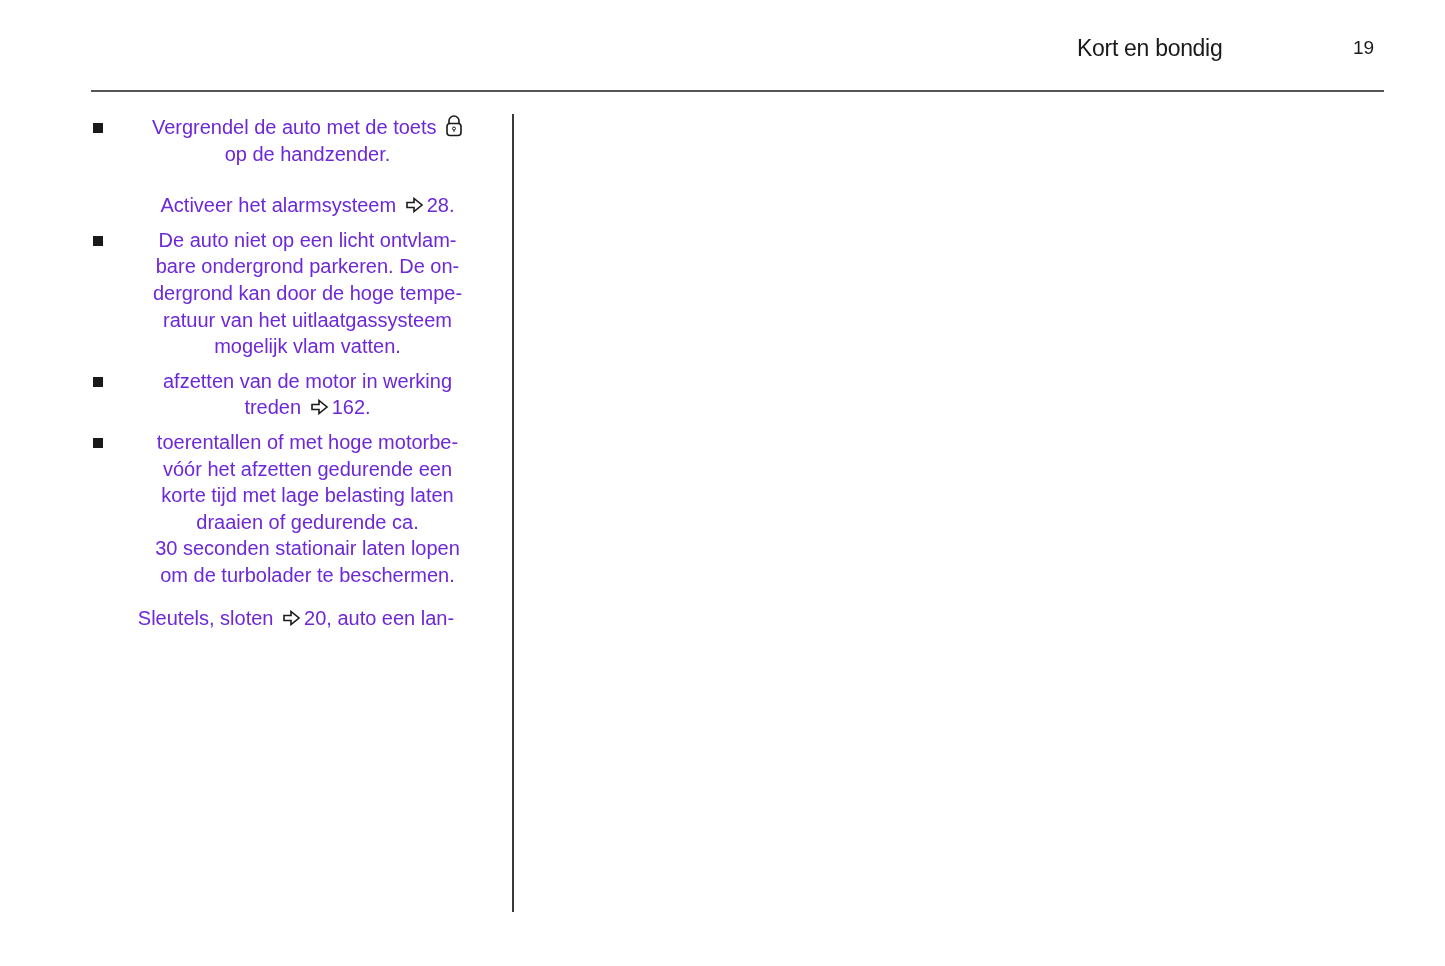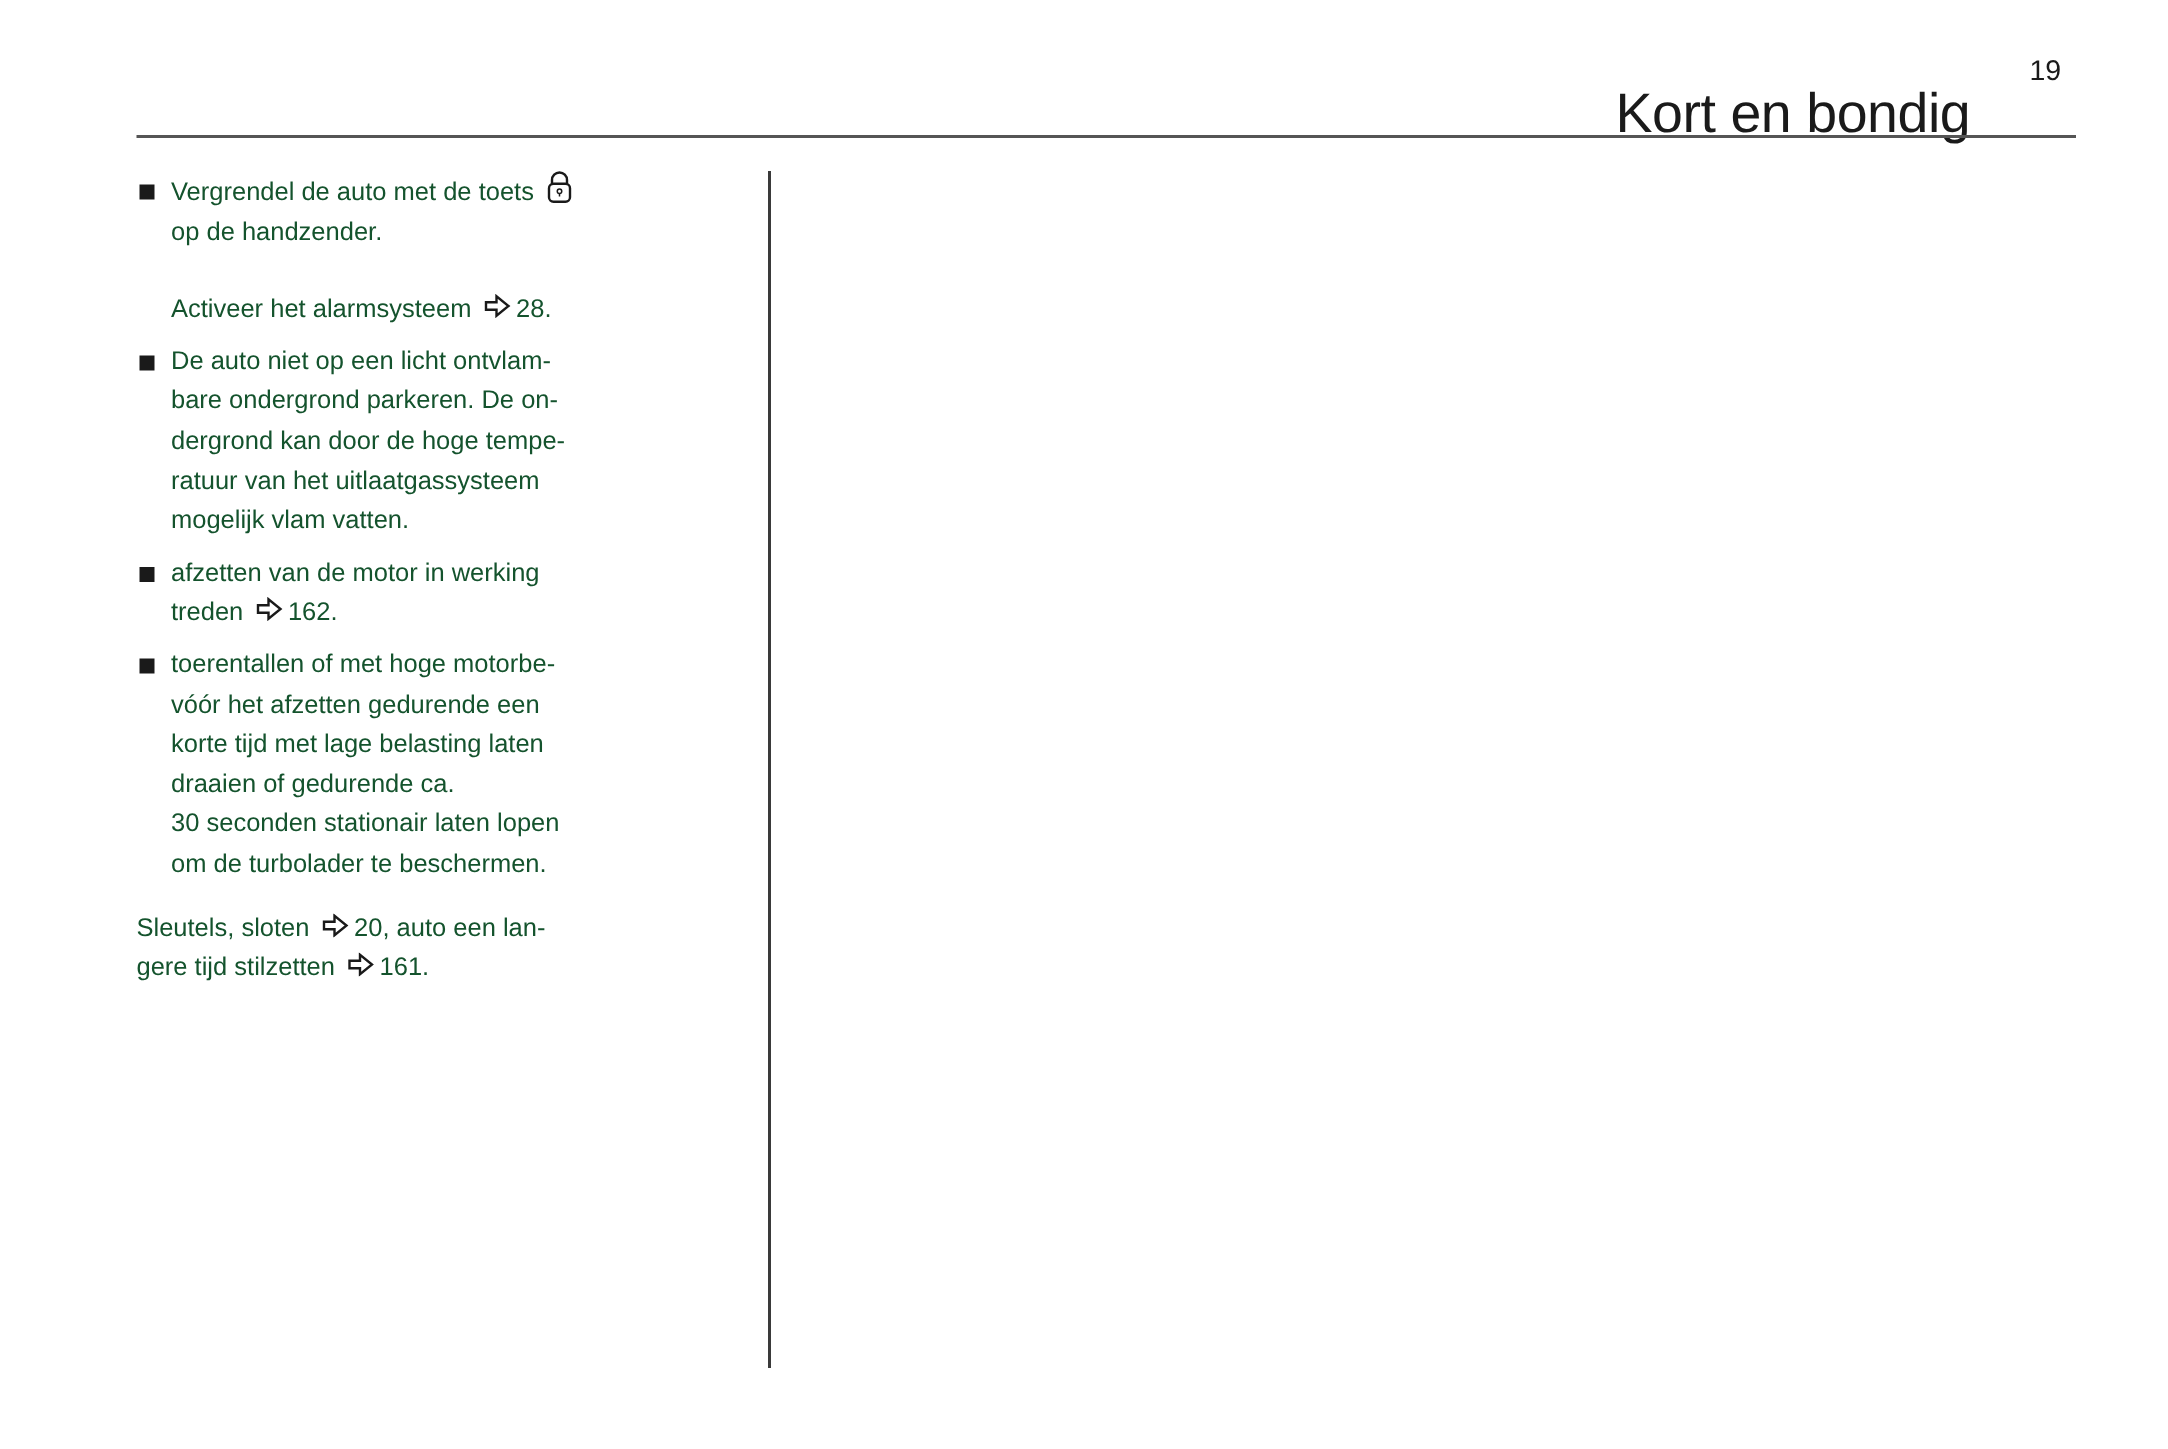--- a/index.html
+++ b/index.html
@@ -12,25 +12,24 @@
     height: 966px;
     position: relative;
     overflow: hidden;
     font-family: "Liberation Sans", "DejaVu Sans", sans-serif;
     color: #1a1a1a;
   }
   .header-title {
     position: absolute;
     top: 30px;
     left: 1077px;
-    font-size: 37px;
+    font-size: 23px;
     line-height: 36px;
     letter-spacing: -0.3px;
     color: #1a1a1a;
-    margin-top: 28px;
   }
   .header-page {
     position: absolute;
     top: 30px;
     left: 1353px;
     font-size: 19px;
     line-height: 36px;
     color: #1a1a1a;
   }
   .header-rule {
@@ -47,23 +46,24 @@
     left: 512px;
     width: 2px;
     height: 798px;
     background: #3a3a3a;
   }
   .column {
     position: absolute;
     top: 114px;
     left: 91px;
     width: 410px;
-    font-size: 17px;
+    font-size: 20px;
     line-height: 26.6px;
-    color: #14532d;
+    color: #6d28d9;
+    text-align: center;
   }
   .bullet-item {
     position: relative;
     padding-left: 23px;
     margin-bottom: 8px;
   }
   .bullet-mark {
     position: absolute;
     left: 2px;
     top: 9px;
@@ -159,21 +159,15 @@
     <span class="line">om de turbolader te beschermen.</span>
   </div>
 
   <div class="footer-para">
     <span class="line">
       <span>Sleutels, sloten</span>
       <svg class="xref-icon" viewBox="0 0 20 16">
         <path d="M2 5.5 H9 V1.5 L17 8 L9 14.5 V10.5 H2 Z" fill="none" stroke="#1a1a1a" stroke-width="1.6" stroke-linejoin="miter"></path>
       </svg><span>20, auto een lan-</span>
     </span>
-    <span class="line">
-      <span>gere tijd stilzetten</span>
-      <svg class="xref-icon" viewBox="0 0 20 16">
-        <path d="M2 5.5 H9 V1.5 L17 8 L9 14.5 V10.5 H2 Z" fill="none" stroke="#1a1a1a" stroke-width="1.6" stroke-linejoin="miter"></path>
-      </svg><span>161.</span>
-    </span>
   </div>
 
 </div>
 
 </body></html>

